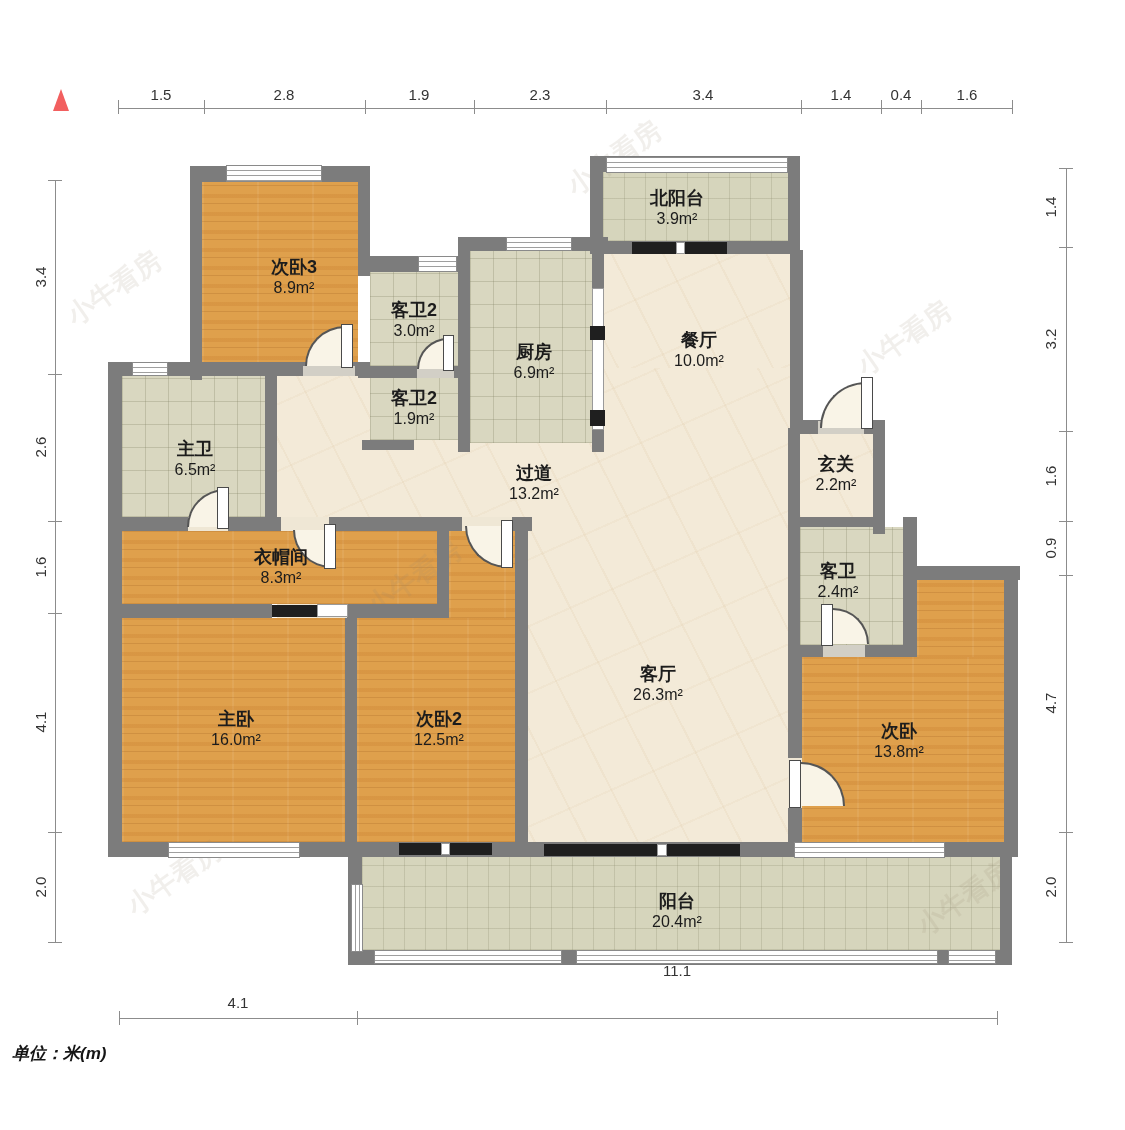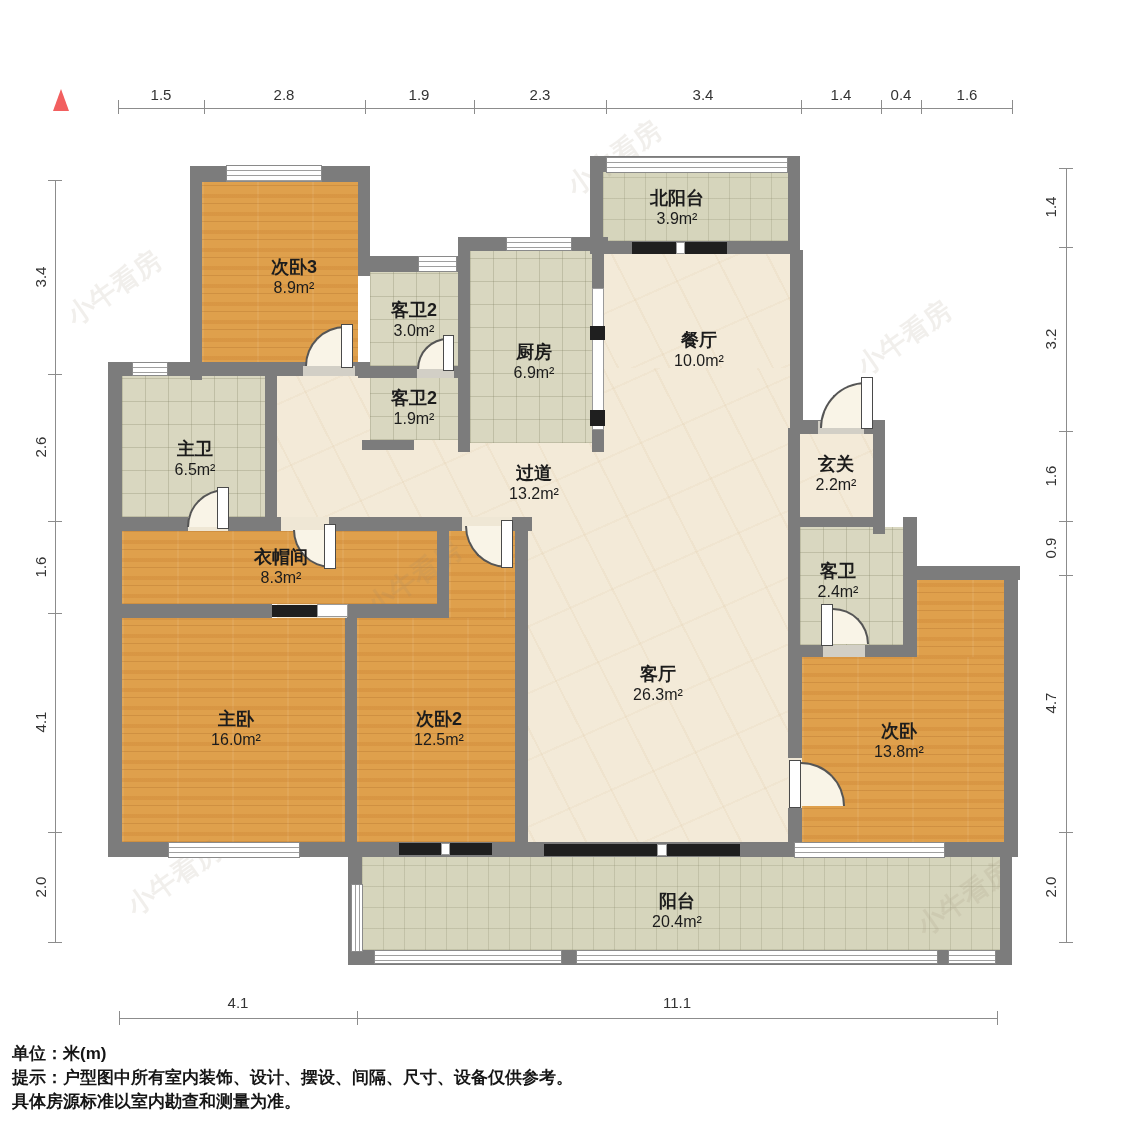--- a/index.html
+++ b/index.html
@@ -303,19 +303,17 @@
   <div class="dimtv" style="left:1050px;top:476px;">1.6</div>
   <div class="dimtv" style="left:1050px;top:548px;">0.9</div>
   <div class="dimtv" style="left:1050px;top:703px;">4.7</div>
   <div class="dimtv" style="left:1050px;top:887px;">2.0</div>
 
   <div class="dimline" style="left:119px;top:1018px;width:879px;height:1px;"></div>
   <div class="tickh" style="left:119px;top:1011px;"></div>
   <div class="tickh" style="left:357px;top:1011px;"></div>
   <div class="tickh" style="left:997px;top:1011px;"></div>
   <div class="dimt" style="left:238px;top:1002px;">4.1</div>
-  <div class="dimt" style="left:677px;top:1002px;">11.1</div>
-
-  <div class="foot" style="top:1042px;">单位：米(m)</div>
-  <div class="foot" style="top:1066px;">提示：户型图中所有室内装饰、设计、摆设、间隔、尺寸、设备仅供参考。</div>
-  <div class="foot" style="top:1090px;">具体房源标准以室内勘查和测量为准。</div>
+  <div class="dimt" style="left:677px;top:970px;">11.1</div>
+
+  <div class="foot" style="top:1042px;font-style:italic;">单位：米(m)</div>
 
 </div>
 
 </body></html>

